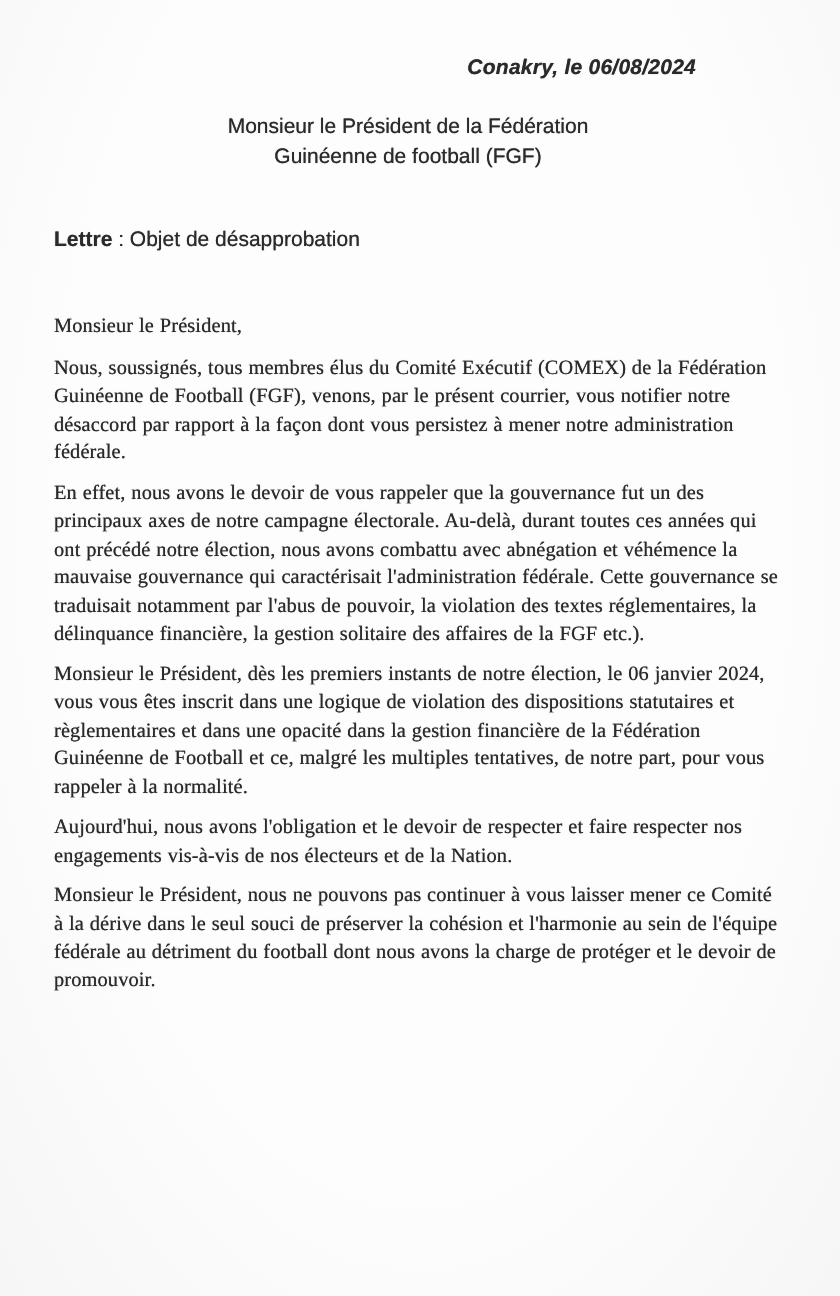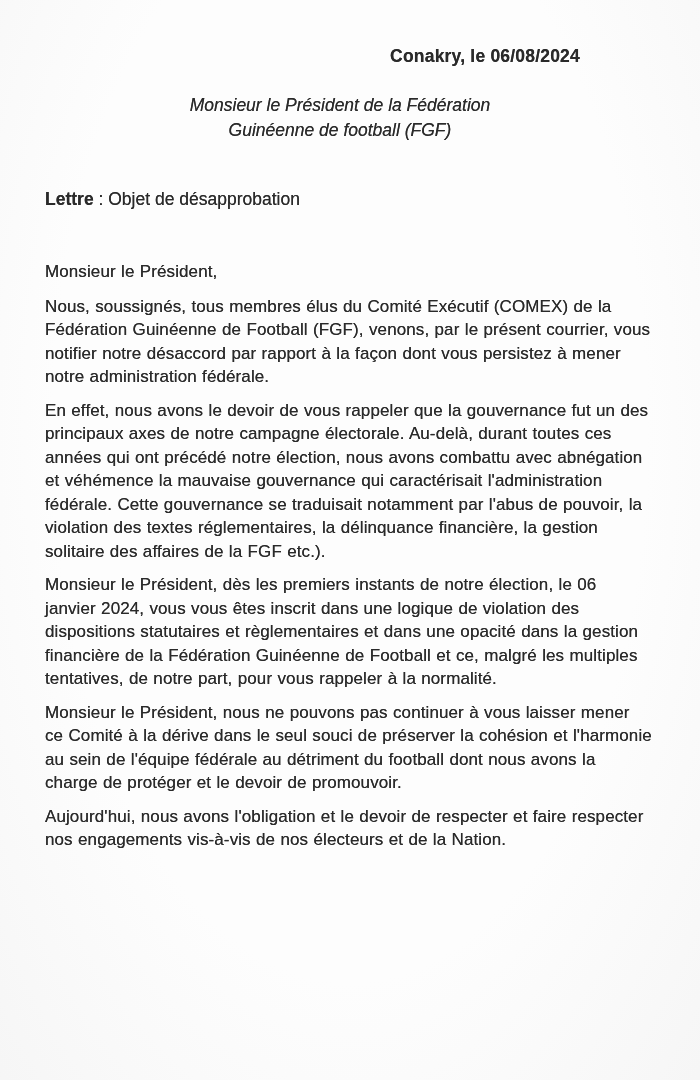--- a/index.html
+++ b/index.html
@@ -25,45 +25,46 @@
     color: #2a2a2a;
     
     text-shadow: 0 0 0.6px rgba(45,45,45,0.85);
   }
   .dateline {
     margin: 0;
     padding: 46px 120px 0 0;
     text-align: right;
     font-size: 17.5px;
     font-weight: 700;
+    font-style: italic;
     letter-spacing: 0.2px;
   }
   .recipient {
     margin: 26px 0 0 0;
     text-align: center;
     font-size: 17.5px;
     line-height: 25px;
-    font-style: italic;
   }
   .recipient .line {
     display: block;
     
     transform: translateX(-10px);
   }
   .subject {
     margin: 46px 0 0 0;
     padding: 0 50px 0 45px;
     font-size: 17.5px;
   }
   .subject .label {
     font-weight: 700;
   }
   .body-text {
     margin: 50px 0 0 0;
     padding: 0 48px 0 45px;
+    font-family: Liberation Serif, serif;
   }
   .para {
     margin: 0 0 10px 0;
     max-width: 612px;
     font-size: 17px;
     line-height: 23.5px;
     letter-spacing: 0.1px;
     word-spacing: 0.5px;
   }
   .salutation {
@@ -85,18 +86,18 @@
   <p class="subject">
     <span class="label">Lettre</span><span> : Objet de désapprobation</span>
   </p>
 
   <div class="body-text">
     <p class="para salutation">Monsieur le Président,</p>
     <div id="paragraphs">
         <p class="para">Nous, soussignés, tous membres élus du Comité Exécutif (COMEX) de la Fédération Guinéenne de Football (FGF), venons, par le présent courrier, vous notifier notre désaccord par rapport à la façon dont vous persistez à mener notre administration fédérale.</p>
         <p class="para">En effet, nous avons le devoir de vous rappeler que la gouvernance fut un des principaux axes de notre campagne électorale. Au-delà, durant toutes ces années qui ont précédé notre élection, nous avons combattu avec abnégation et véhémence la mauvaise gouvernance qui caractérisait l'administration fédérale. Cette gouvernance se traduisait notamment par l'abus de pouvoir, la violation des textes réglementaires, la délinquance financière, la gestion solitaire des affaires de la FGF etc.).</p>
         <p class="para">Monsieur le Président, dès les premiers instants de notre élection, le 06 janvier 2024, vous vous êtes inscrit dans une logique de violation des dispositions statutaires et règlementaires et dans une opacité dans la gestion financière de la Fédération Guinéenne de Football et ce, malgré les multiples tentatives, de notre part, pour vous rappeler à la normalité.</p>
+        <p class="para">Aujourd'hui, nous avons l'obligation et le devoir de respecter et faire respecter nos engagements vis-à-vis de nos électeurs et de la Nation.</p>
         <p class="para">Monsieur le Président, nous ne pouvons pas continuer à vous laisser mener ce Comité à la dérive dans le seul souci de préserver la cohésion et l'harmonie au sein de l'équipe fédérale au détriment du football dont nous avons la charge de protéger et le devoir de promouvoir.</p>
-        <p class="para">Aujourd'hui, nous avons l'obligation et le devoir de respecter et faire respecter nos engagements vis-à-vis de nos électeurs et de la Nation.</p>
       </div>
   </div>
 
 </div>
 
 </body></html>

